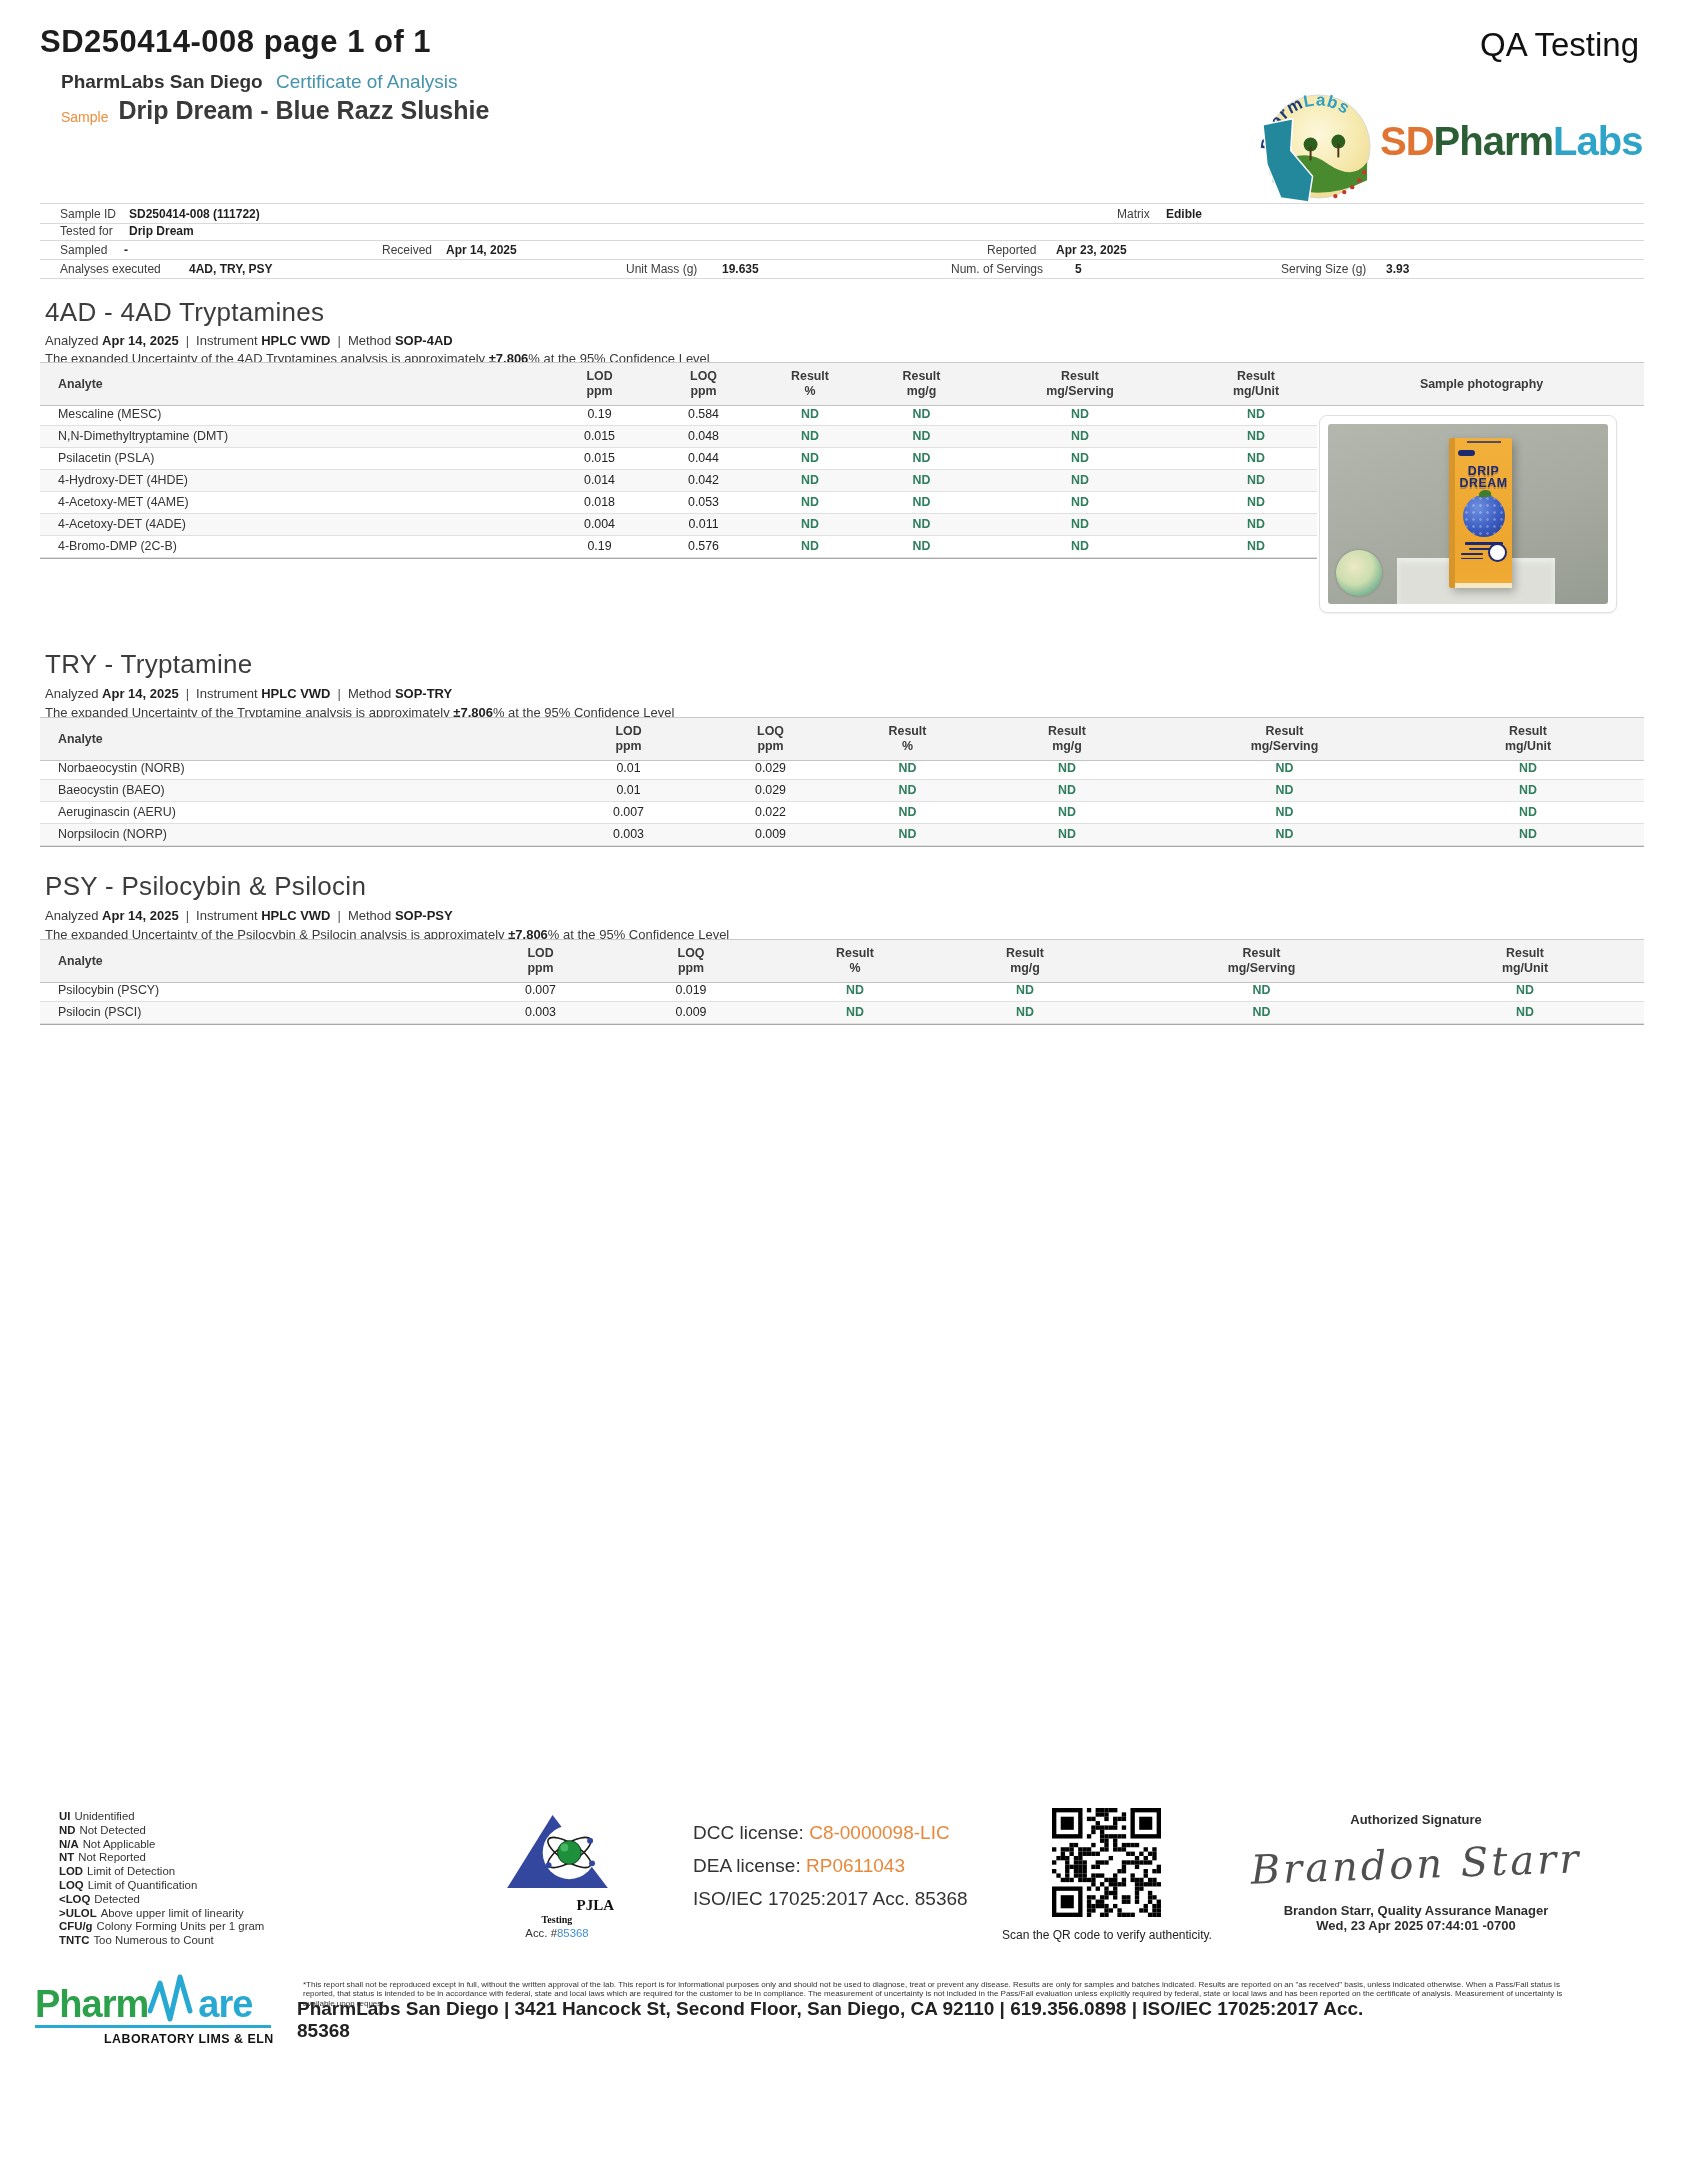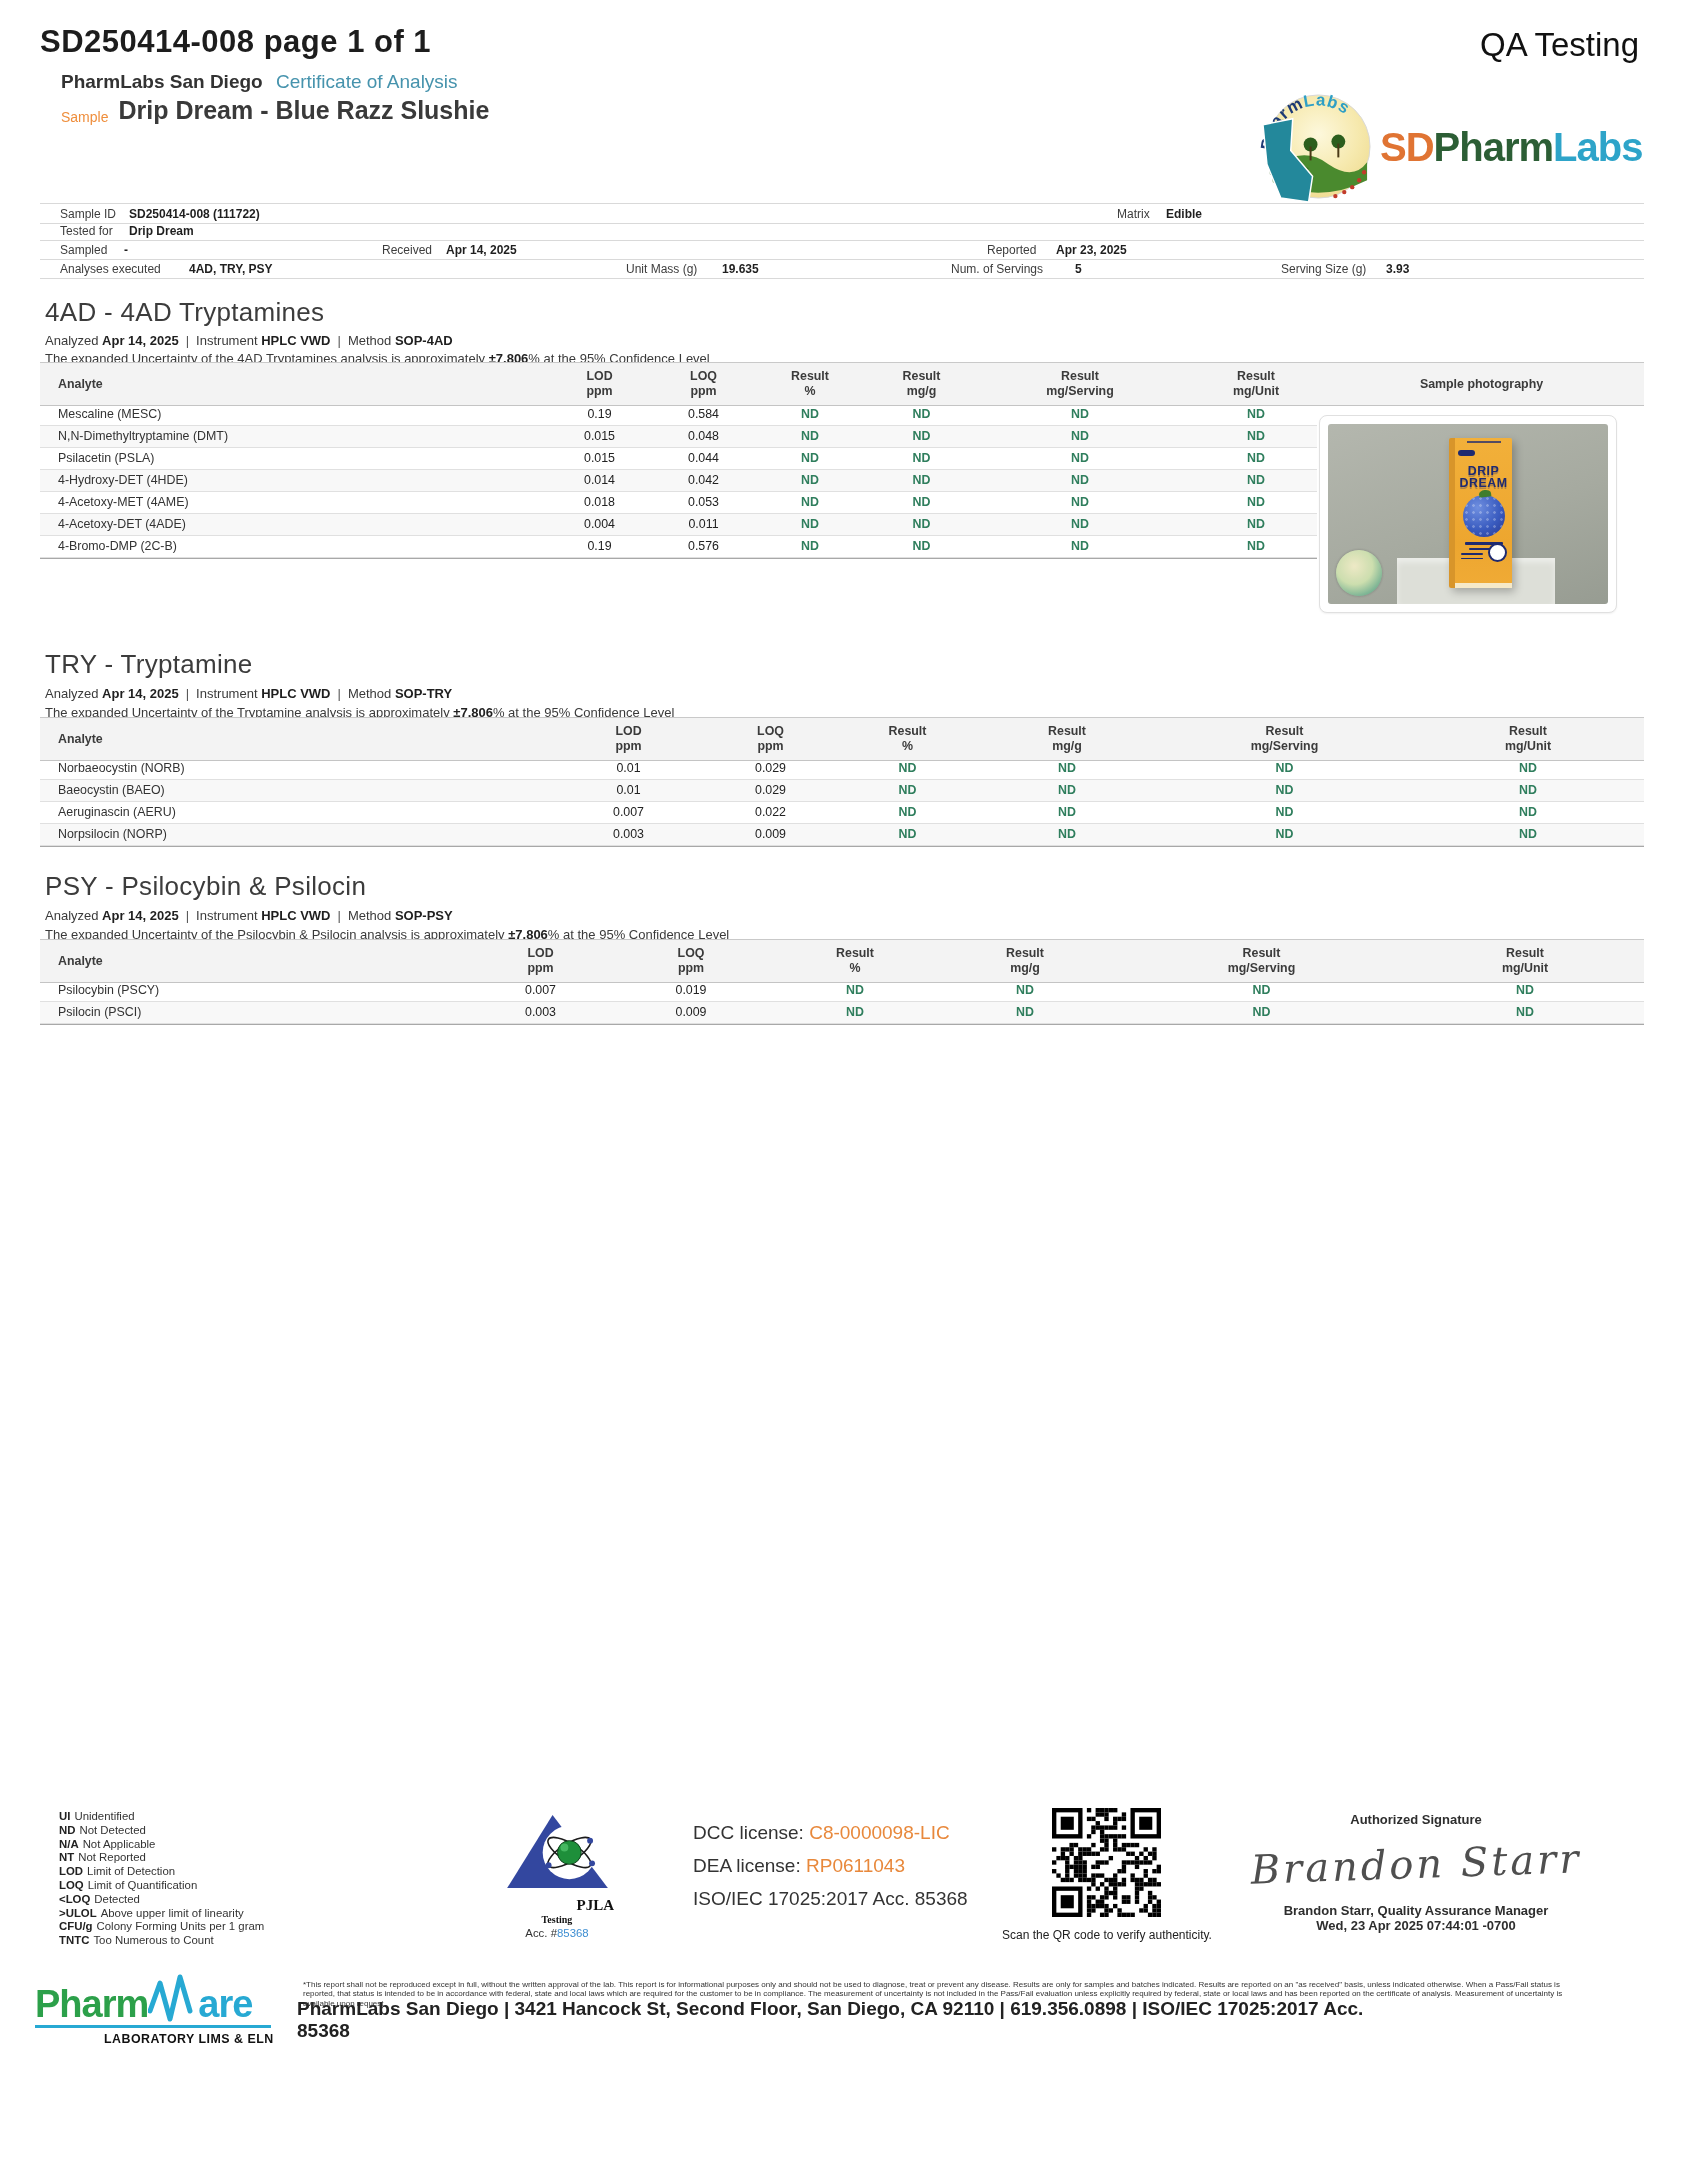--- a/index.html
+++ b/index.html
@@ -13,21 +13,21 @@
   #qa-corner{right:44px;top:26px;font-size:33px;font-weight:400;color:#111;}
   #lab-line{left:61px;top:71px;font-size:19px;}
   #lab-line .lab{font-weight:bold;color:#333;}
   #lab-line .cert{color:#4693ad;margin-left:8px;}
   #sample-line{left:61px;top:96px;display:flex;align-items:flex-end;gap:10px;}
   #sample-line .slabel{color:#ef8e3c;font-size:14px;}
   #sample-line .sname{font-size:25px;font-weight:bold;color:#3a3a3a;}
 
   
   #brand{right:48px;top:89px;width:376px;height:117px;}
-  #brand-text{position:absolute;left:121px;top:36px;font-size:40px;font-weight:bold;letter-spacing:-1px;white-space:nowrap;}
+  #brand-text{position:absolute;left:121px;top:30px;font-size:40px;font-weight:bold;letter-spacing:-1px;white-space:nowrap;}
   #brand-text .sd{color:#e07433;font-weight:800;}
   #brand-text .ph{color:#2c5e35;}
   #brand-text .lb{color:#2ea4c9;}
 
   
   #info{left:40px;top:203px;width:1604px;height:74px;font-size:12px;}
   .info-row{position:absolute;left:0;width:1604px;height:18.6px;border-bottom:1px solid #d9d9d9;}
   .info-row:first-child{border-top:1px solid #d9d9d9;}
   .info-row span{position:absolute;top:2.5px;white-space:nowrap;color:#3d3d3d;}
   .info-row .v{font-weight:bold;color:#1f1f1f;}

